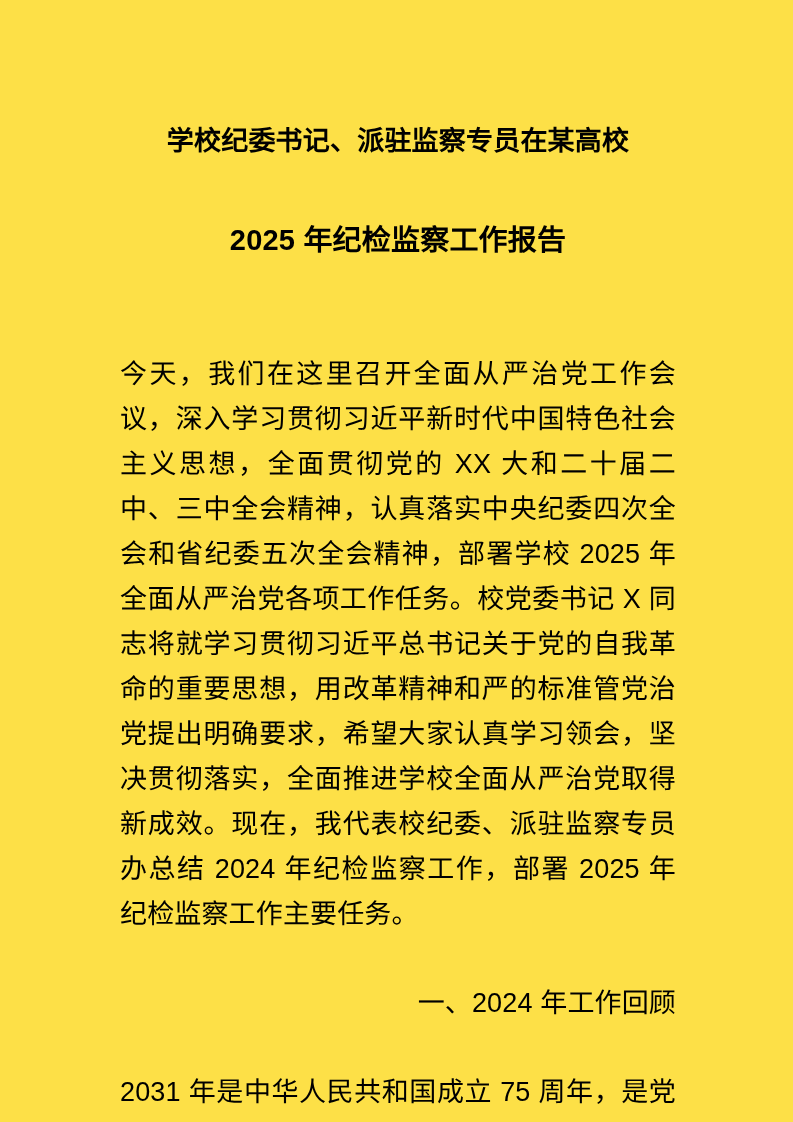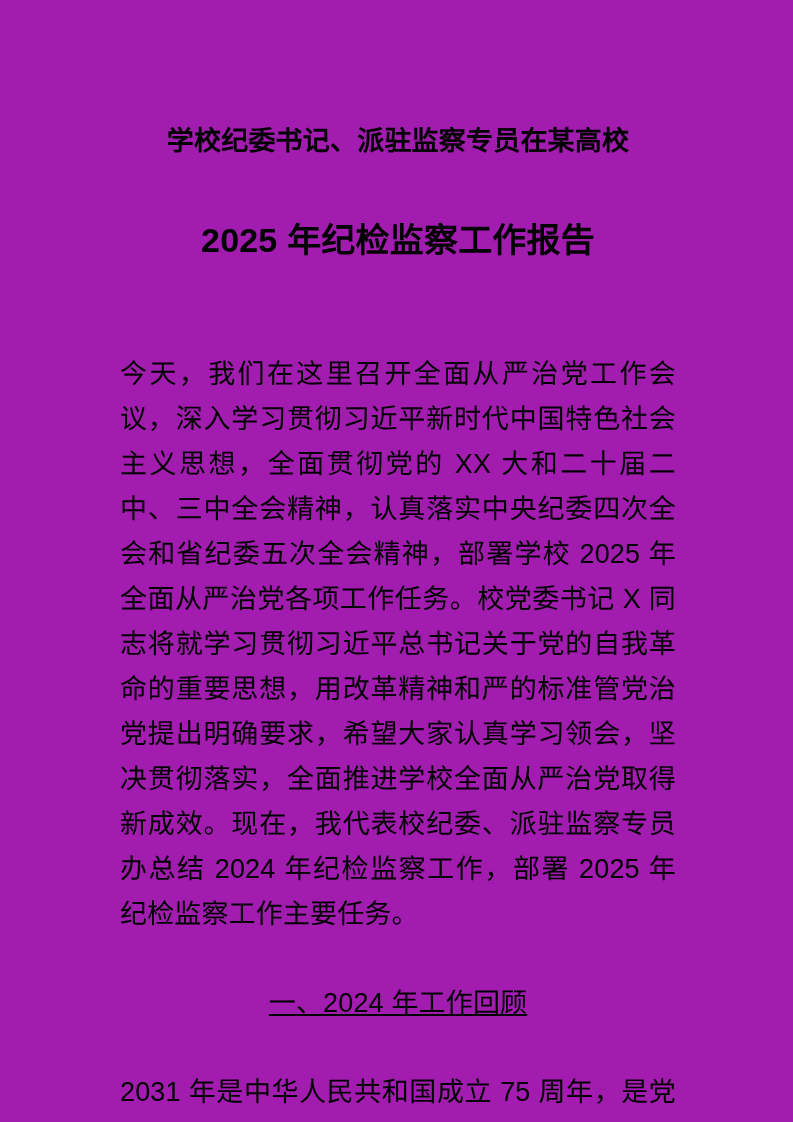--- a/index.html
+++ b/index.html
@@ -6,21 +6,21 @@
   html, body {
     margin: 0;
     padding: 0;
     background: #ffffff;
   }
 
   .page {
     position: relative;
     width: 793px;
     height: 1122px;
-    background: #a21caf;
+    background: #fde047;
     margin: 0 auto;
     overflow: hidden;
     font-family: "Liberation Sans", "DejaVu Sans", sans-serif;
     color: #000000;
     -webkit-font-smoothing: antialiased;
   }
 
   .content {
     position: absolute;
     left: 120px;
@@ -42,21 +42,21 @@
   }
 
   .title-line-1 {
     font-size: 27px;
     line-height: 34px;
     letter-spacing: 0.2px;
     padding-top: 124px;
   }
 
   .title-line-2 {
-    font-size: 34px;
+    font-size: 29px;
     line-height: 32px;
     letter-spacing: 0.2px;
     padding-top: 66px;
   }
 
   
   .body-block {
     padding-top: 96px;
   }
 
@@ -69,22 +69,21 @@
     color: #000000;
     letter-spacing: 0.15px;
     word-break: break-all;
   }
 
   .para + .para {
     margin-top: 44px;
   }
 
   .para.heading {
-    text-align: center;
-    text-decoration: underline;
+    text-align: right;
   }
 
   .para.tail {
     text-align: justify;
   }
 </style>
 </head>
 <body>
 
 <div class="page">

